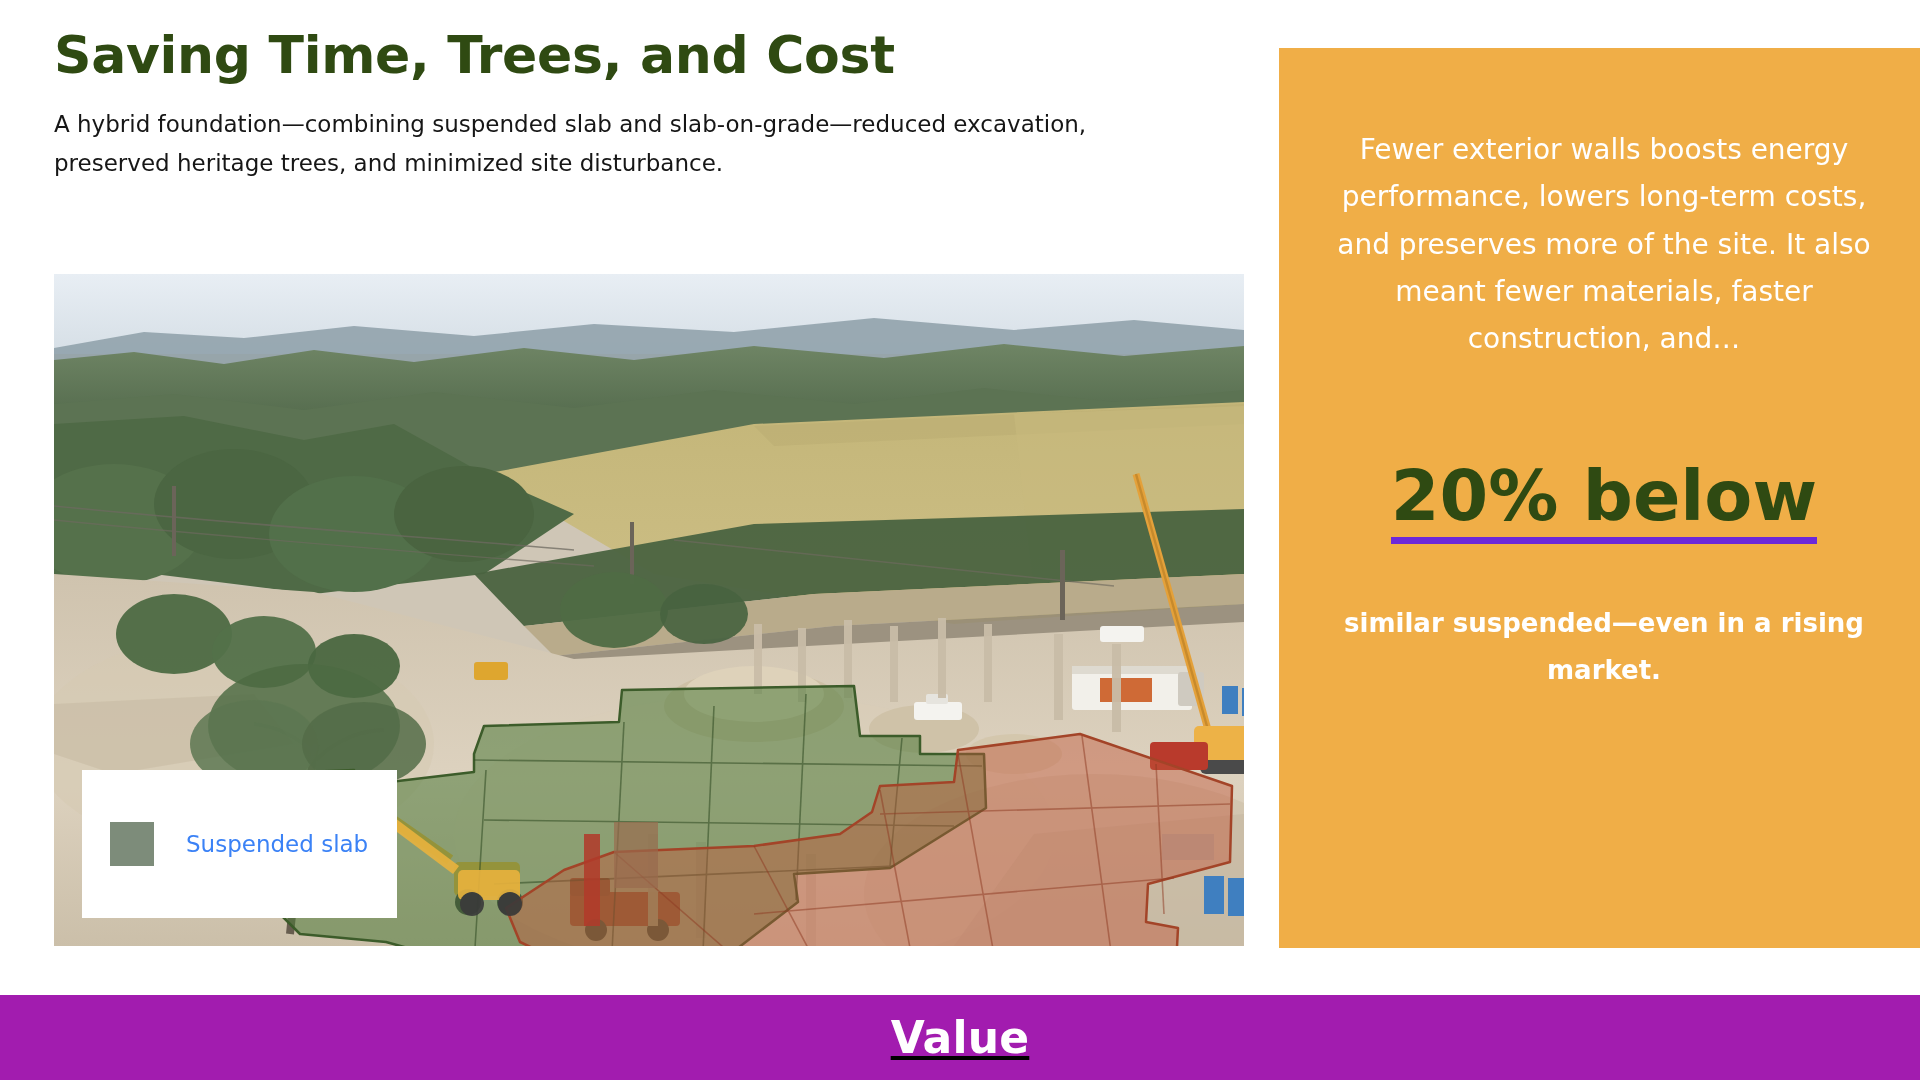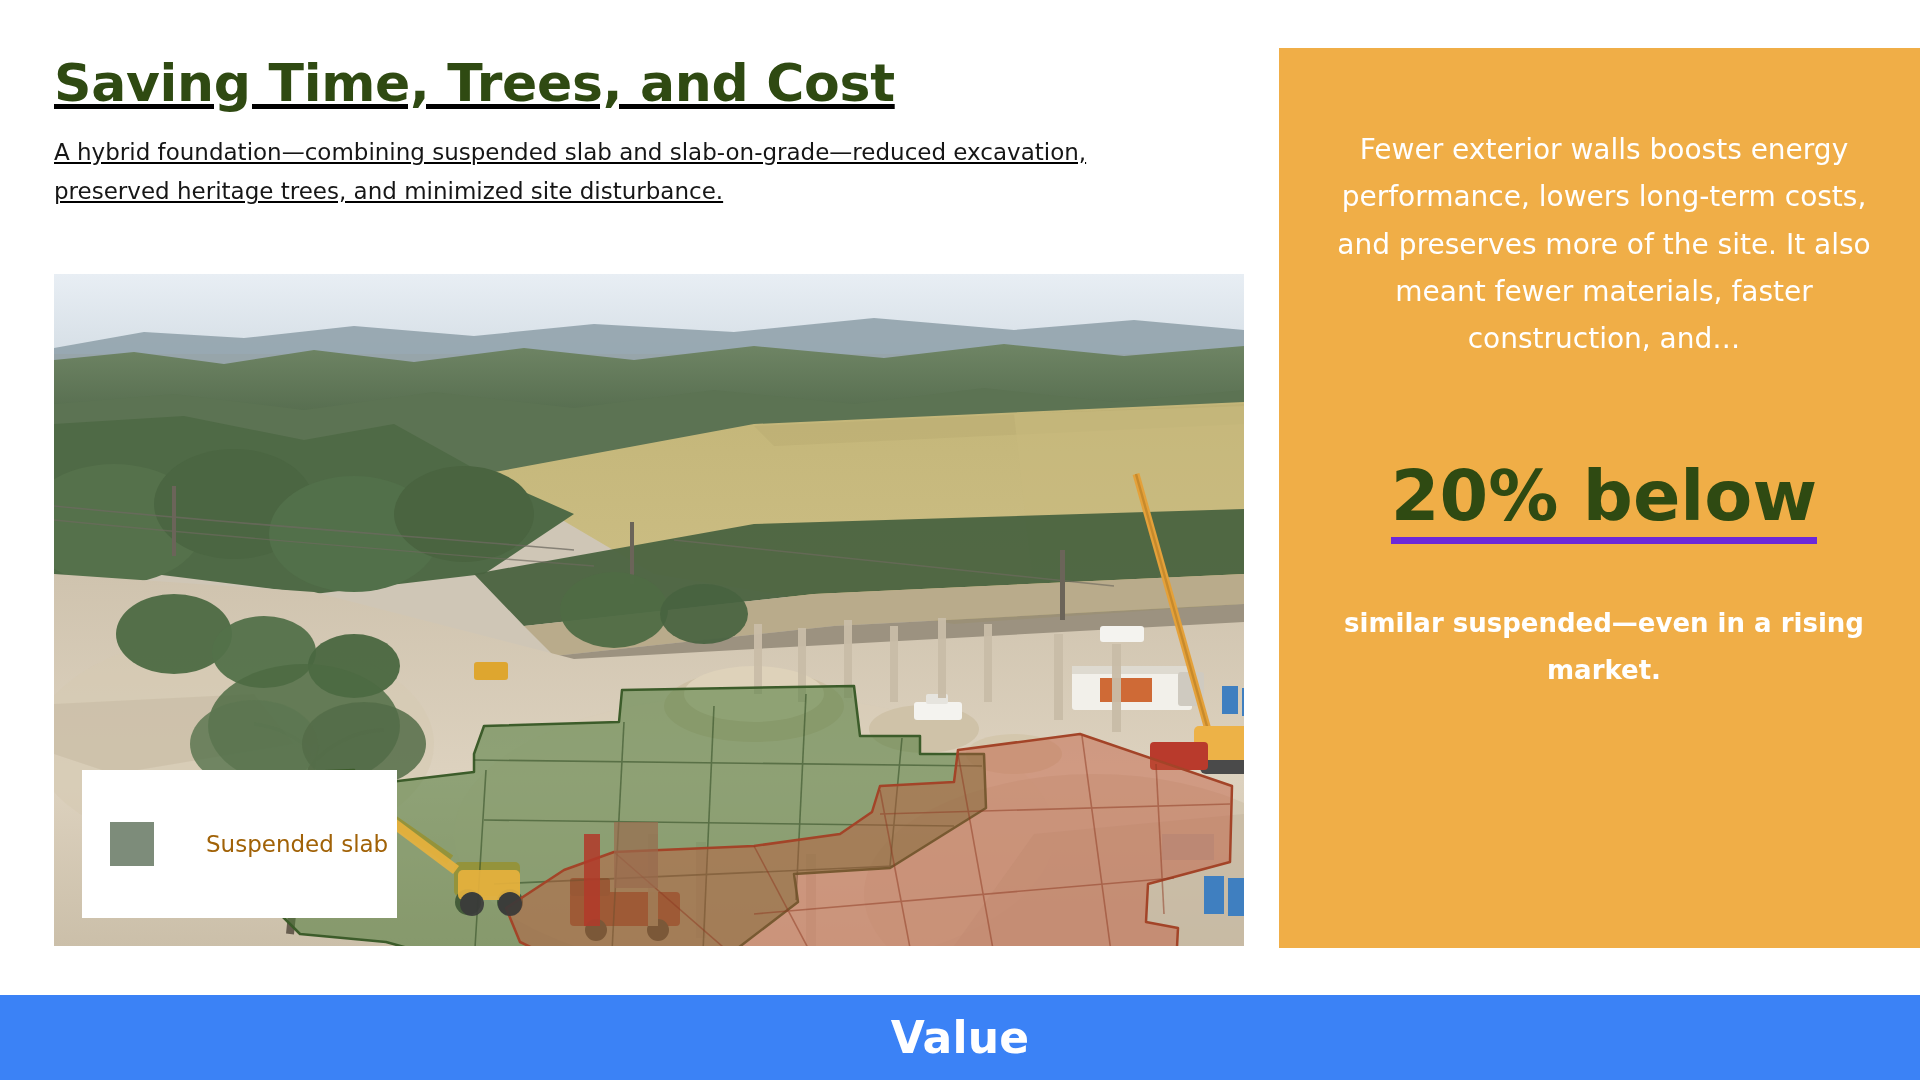--- a/index.html
+++ b/index.html
@@ -20,23 +20,22 @@
     left: 0; top: 0;
     width: 1920px;
     height: 1080px;
     background: #ffffff;
   }
 
   
   .left-col {
     position: absolute;
     left: 54px;
-    top: 56px;
+    top: 28px;
     width: 1190px;
-    text-decoration: underline;
   }
 
   .page-title {
     font-family: "DejaVu Sans", sans-serif;
     font-size: 52px;
     font-weight: bold;
     color: #2F4A12;
     letter-spacing: -0.3px;
     line-height: 1.05;
     margin: 0;
@@ -91,24 +90,24 @@
     display: flex;
     align-items: center;
     height: 54px;
   }
   .legend-swatch {
     width: 44px;
     height: 44px;
     flex: 0 0 auto;
   }
   .legend-label {
-    margin-left: 52px;
+    margin-left: 32px;
     font-family: "DejaVu Sans", sans-serif;
     font-size: 23px;
-    color: #a16207;
+    color: #3b82f6;
     white-space: nowrap;
   }
 
   
   .right-panel {
     position: absolute;
     left: 1279px;
     top: 48px;
     width: 650px;
     height: 900px;
@@ -160,24 +159,25 @@
     line-height: 1.82;
   }
 
   
   .banner {
     position: absolute;
     left: 0;
     top: 995px;
     width: 1920px;
     height: 85px;
-    background: #3b82f6;
+    background: #a21caf;
     display: flex;
     align-items: center;
     justify-content: center;
+    text-decoration: underline;
   }
   .banner-text {
     font-family: "DejaVu Sans", sans-serif;
     font-size: 44px;
     font-weight: bold;
     color: #ffffff;
     letter-spacing: 0.2px;
   }
 </style>
 </head>

